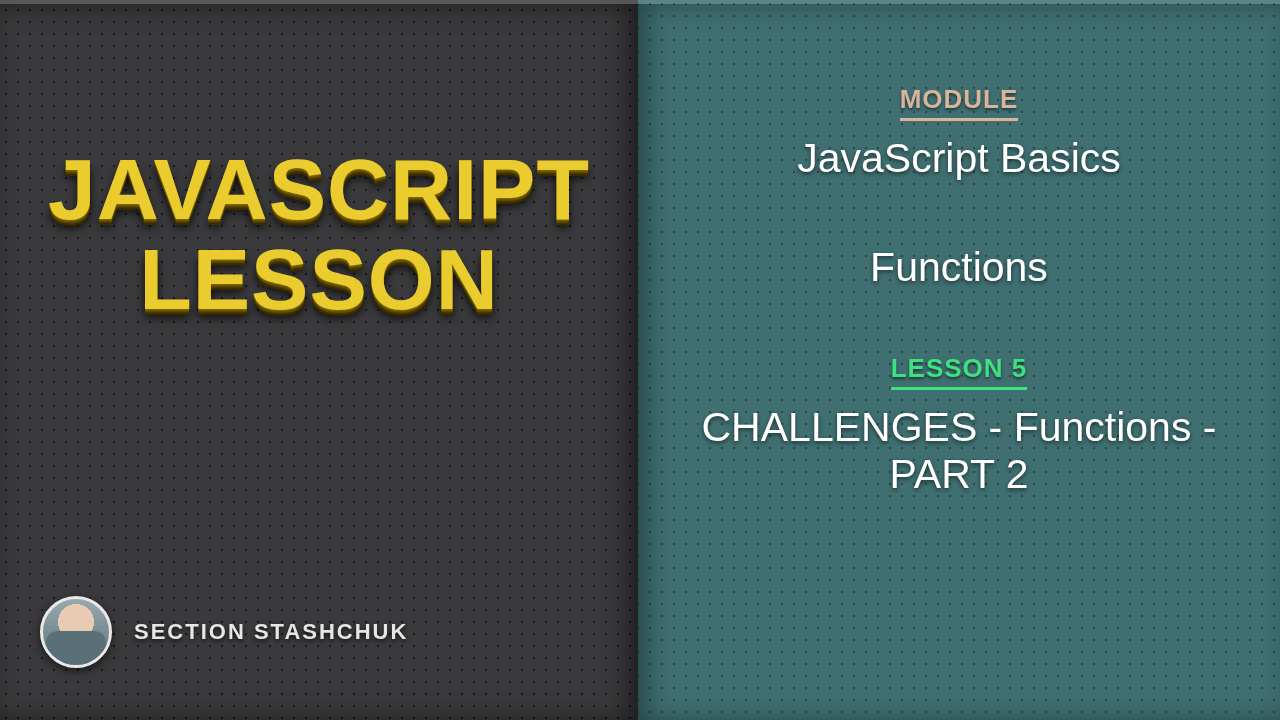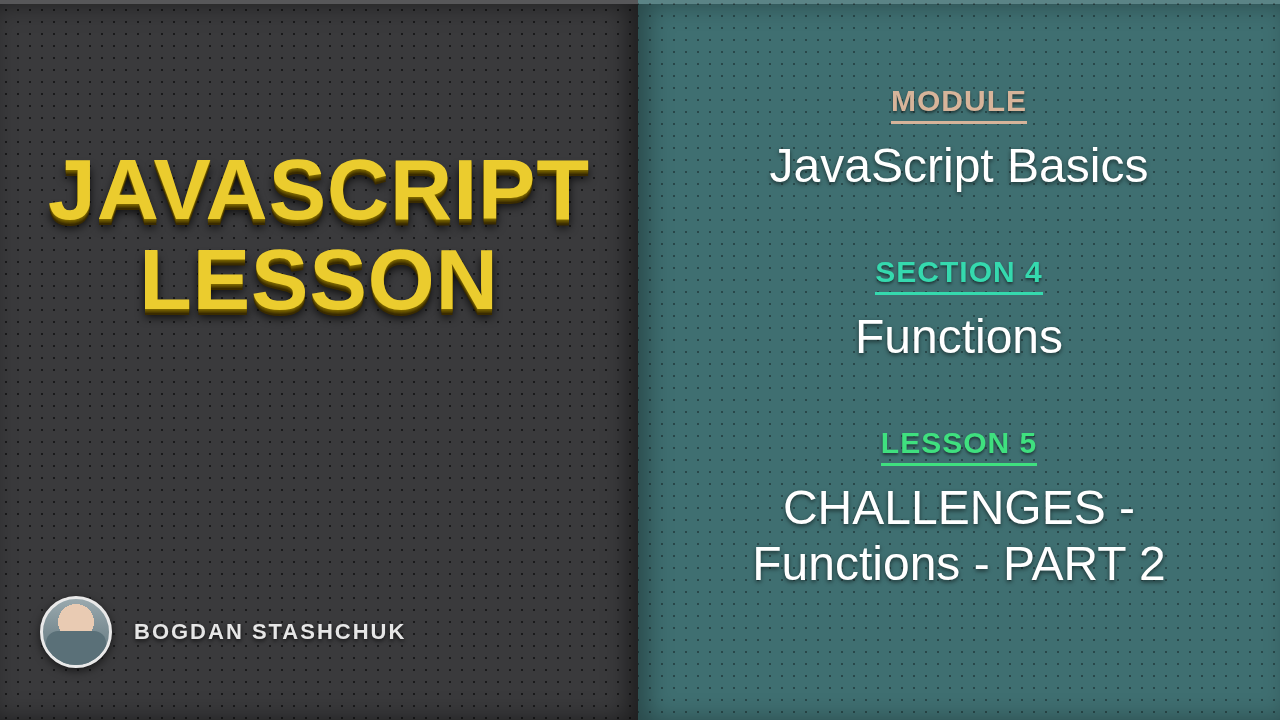--- a/index.html
+++ b/index.html
@@ -53,58 +53,57 @@
   .avatar::after{
     content:""; position:absolute; left:50%; transform:translateX(-50%);
     bottom:-6px; width:60px; height:40px; background:#5a7078; border-radius:12px 12px 0 0;
   }
   .author-name {
     color: #e6e6e6; font-size: 22px; font-weight: 700; letter-spacing: 2px;
     text-shadow: 0 2px 4px rgba(0,0,0,0.7);
   }
   .block { margin-bottom: 62px; }
   .label {
-    font-size: 30px; font-weight: 800; letter-spacing: 1px;
+    font-size: 26px; font-weight: 800; letter-spacing: 1px;
     display: inline-block; padding-bottom: 3px; border-bottom: 3px solid currentColor;
     text-shadow: 0 2px 3px rgba(0,0,0,0.5);
   }
   .label-module  { color: #d7b49a; }
   .label-section { color: #35d9ae; }
   .label-lesson  { color: #3fe07f; }
   .value {
-    margin-top: 14px; font-size: 48px; color: #ffffff; font-weight: 400;
+    margin-top: 14px; font-size: 41px; color: #ffffff; font-weight: 400;
     text-shadow: 0 2px 4px rgba(0,0,0,0.55);
     line-height: 1.15;
   }
 </style>
 </head>
 <body>
 
 <div class="stage">
 
   <div class="left">
     <div class="title-block">
       <div class="title-line">JAVASCRIPT</div>
       <div class="title-line">LESSON</div>
     </div>
     <div class="author-row">
       <div class="avatar"></div>
-      <div class="author-name">BOGDAN STASHCHUK</div>
+      <div class="author-name">SECTION STASHCHUK</div>
     </div>
   </div>
 
   <div class="right">
 
     <div class="block">
       <div class="label label-module">MODULE</div>
       <div class="value">JavaScript Basics</div>
     </div>
 
     <div class="block">
-      <div class="label label-section">SECTION 4</div>
       <div class="value">Functions</div>
     </div>
 
     <div class="block">
       <div class="label label-lesson">LESSON 5</div>
       <div class="value">CHALLENGES - Functions - PART 2</div>
     </div>
 
   </div>
 

